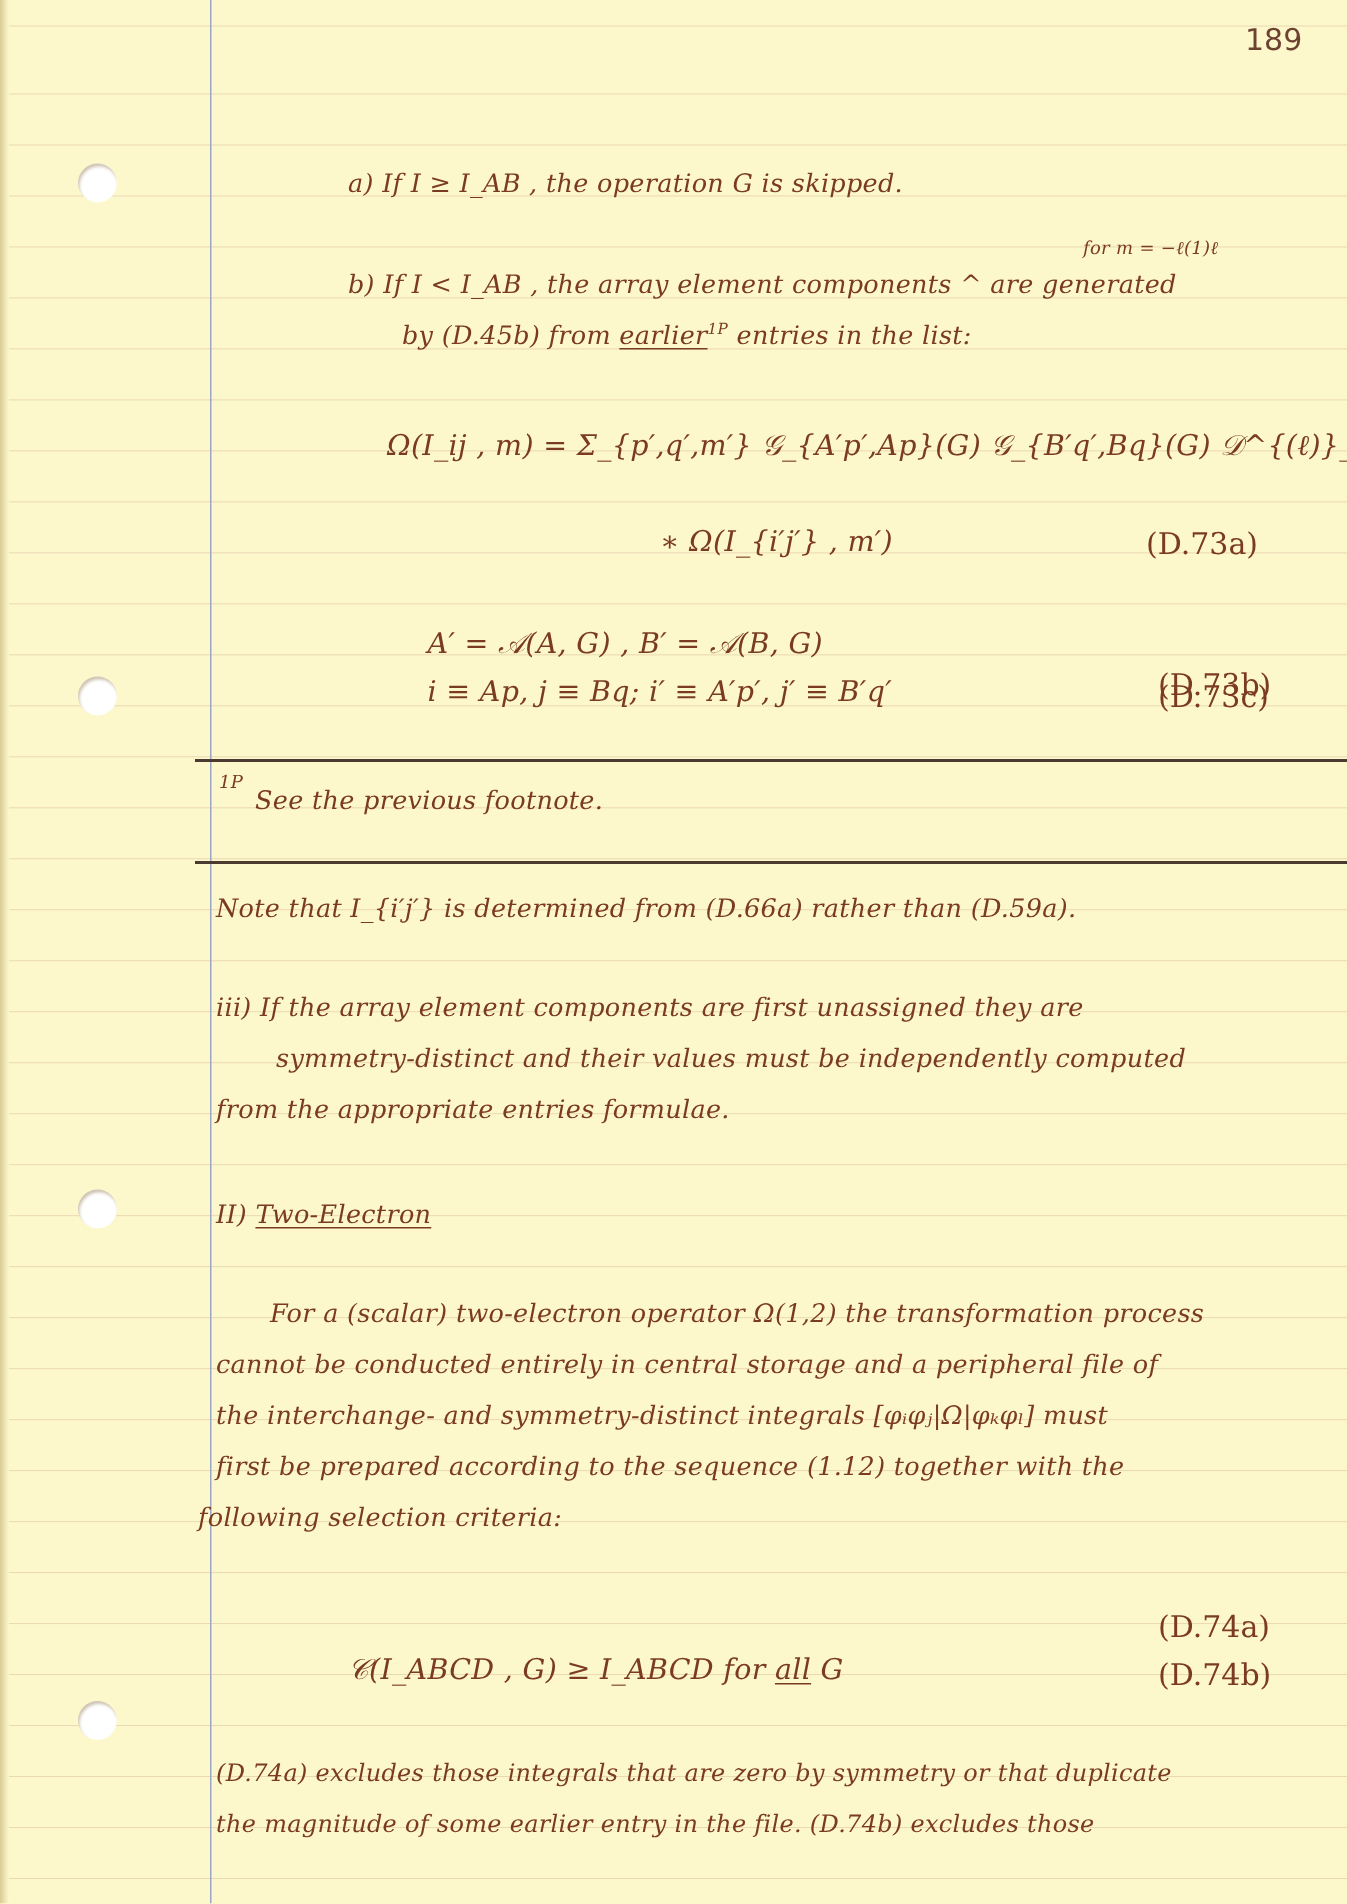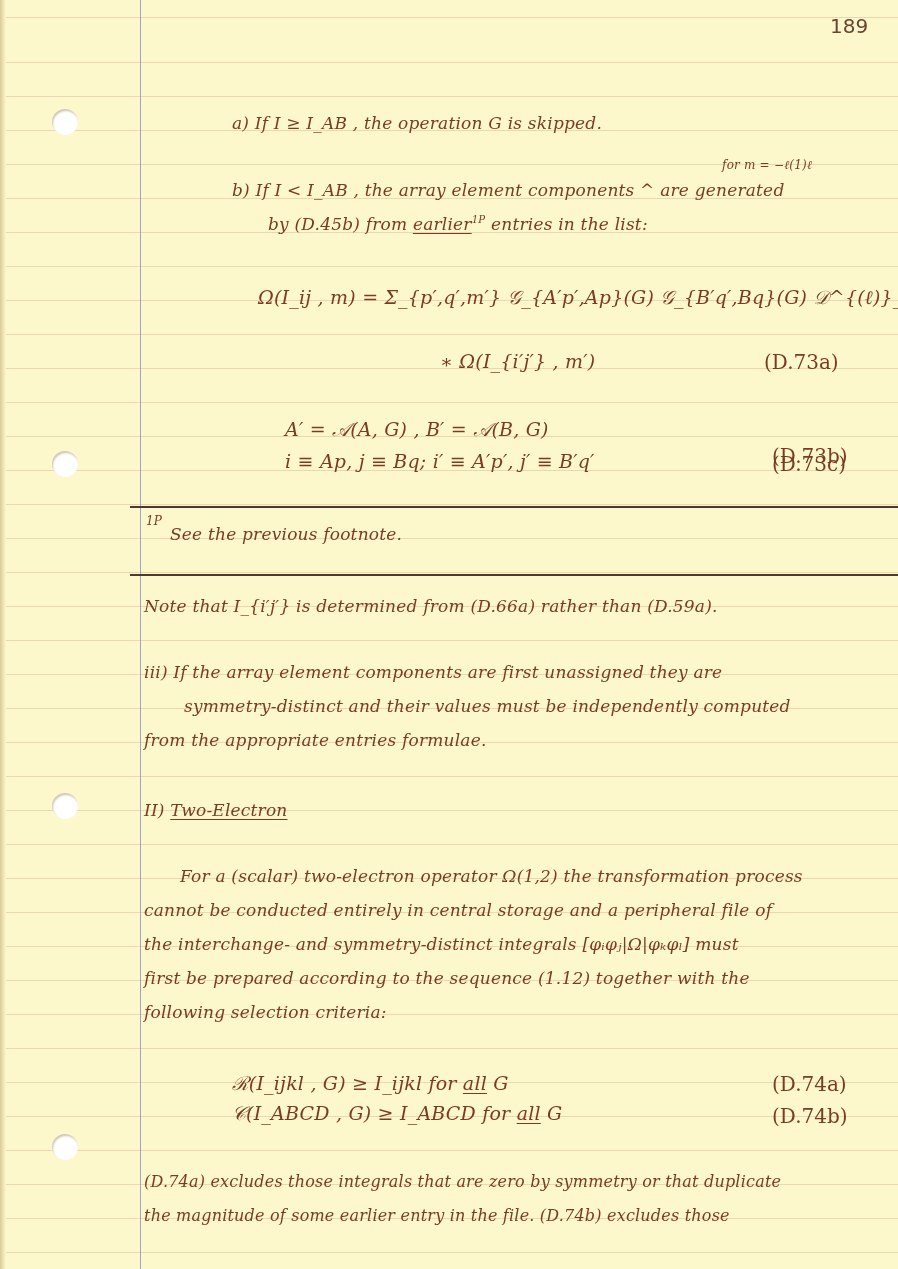--- a/index.html
+++ b/index.html
@@ -94,25 +94,22 @@
 
   <div class="txt" style="left:144px; top:800px;">
     <span>II)</span>
     <span class="ul">Two-Electron</span>
   </div>
 
   <div class="txt" style="left:144px; top:866px;margin-left:36px;">For a (scalar) two-electron operator Ω(1,2) the transformation process</div>
   <div class="txt" style="left:144px; top:900px;">cannot be conducted entirely in central storage and a peripheral file of</div>
   <div class="txt" style="left:144px; top:934px;">the interchange- and symmetry-distinct integrals [φᵢφⱼ|Ω|φₖφₗ] must</div>
   <div class="txt" style="left:144px; top:968px;">first be prepared according to the sequence (1.12) together with the</div>
-  <div class="txt" style="left:144px; top:1002px;">following selection criteria:</div>
+  <div class="txt" style="left:132px; top:1002px;">following selection criteria:</div>
 
-  <div class="txt eq" style="left:232px; top:1070px;">
-    <span>ℛ(I_ijkl , G) ≥ I_ijkl  for </span><span class="ul">all</span><span> G</span>
-  </div>
   <div class="eqnum" style="left:772px; top:1072px;">(D.74a)</div>
 
   <div class="txt eq" style="left:232px; top:1102px;">
     <span>𝒞(I_ABCD , G) ≥ I_ABCD  for </span><span class="ul">all</span><span> G</span>
   </div>
   <div class="eqnum" style="left:772px; top:1104px;">(D.74b)</div>
 
   <div class="txt" style="left:144px; top:1172px; font-size:16px;">(D.74a) excludes those integrals that are zero by symmetry or that duplicate</div>
   <div class="txt" style="left:144px; top:1206px; font-size:16px;">the magnitude of some earlier entry in the file. (D.74b) excludes those</div>
 </div>

